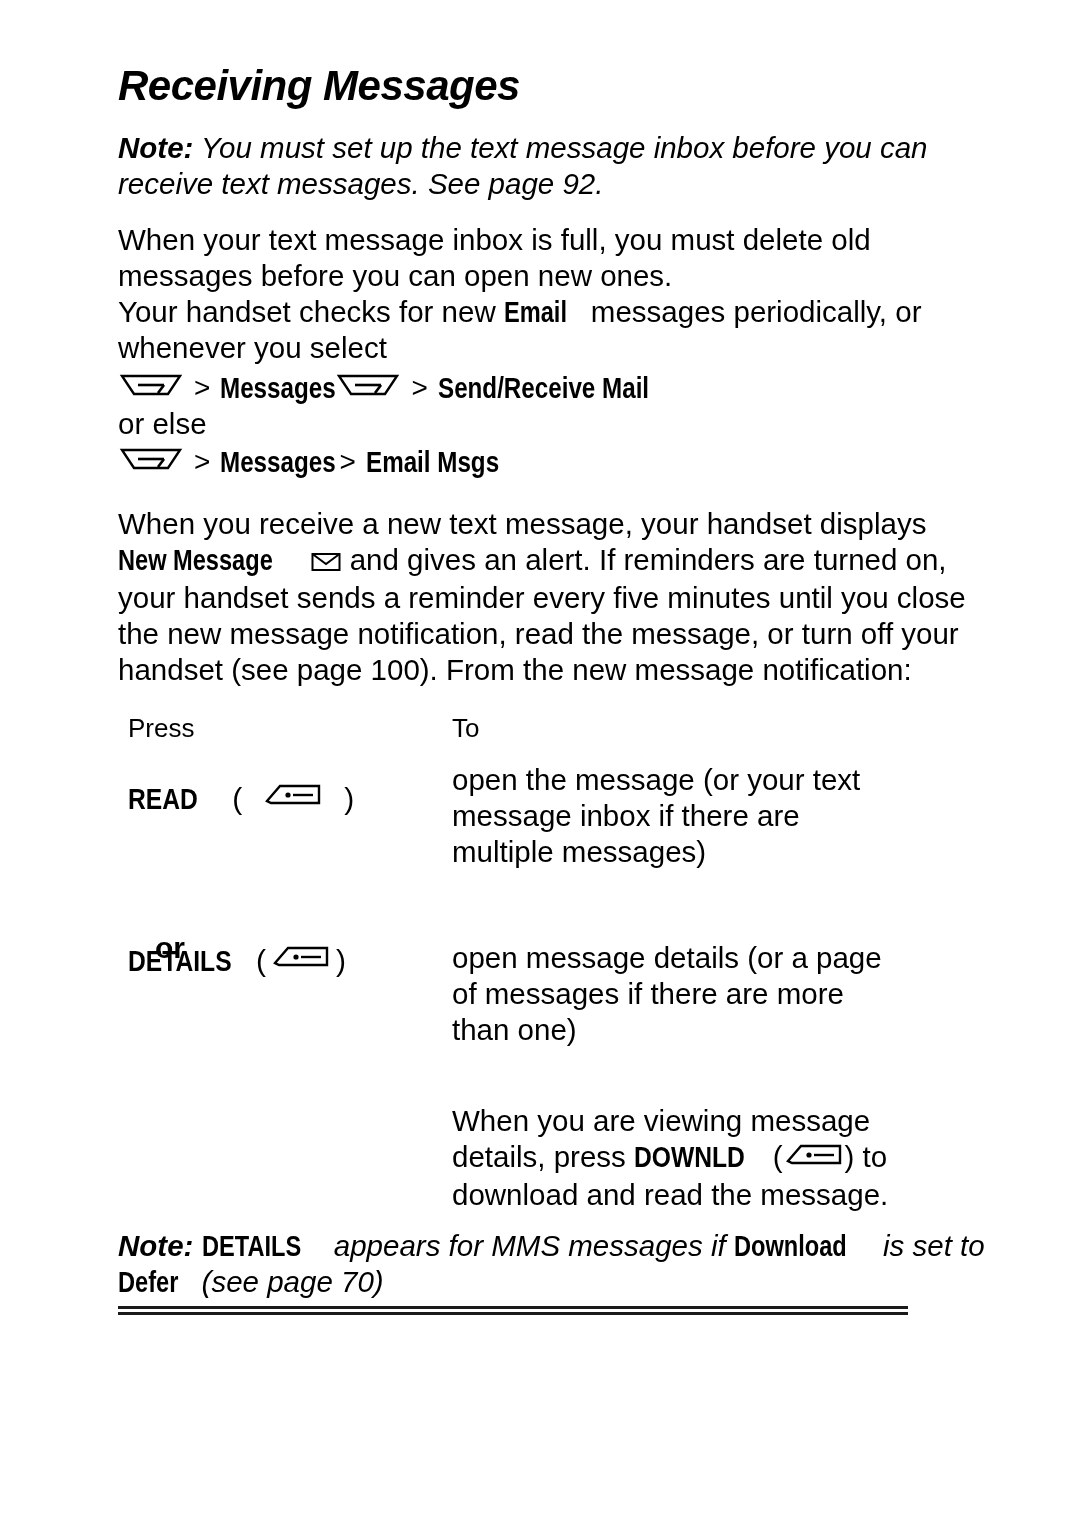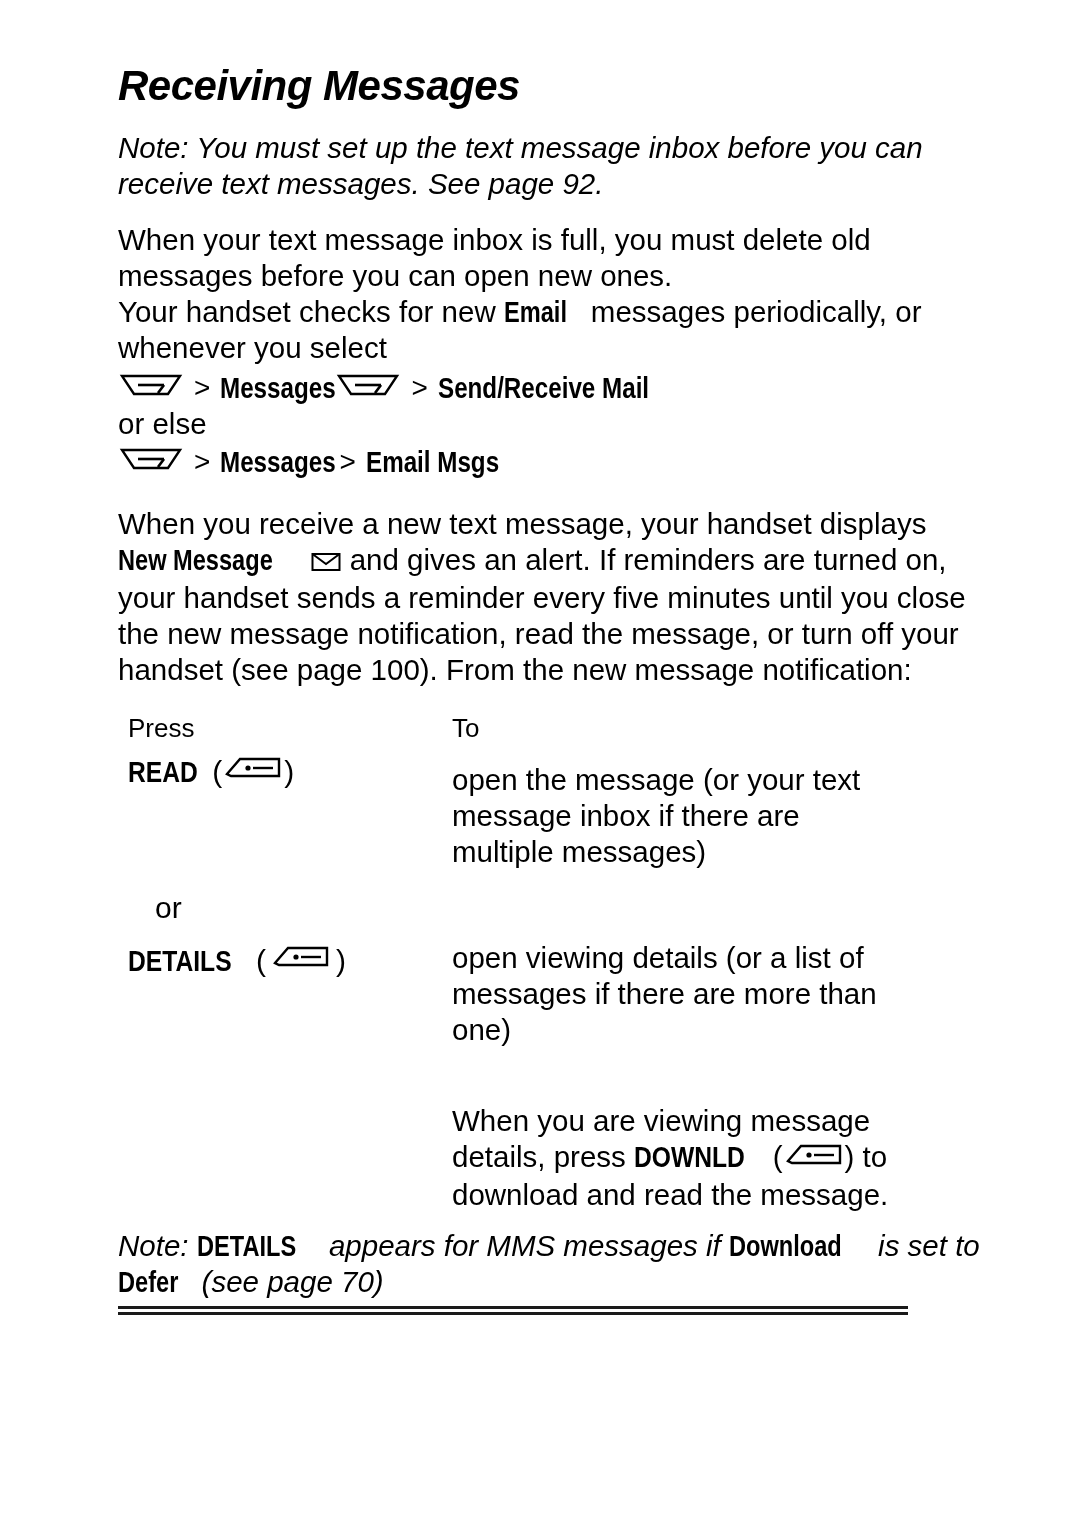--- a/index.html
+++ b/index.html
@@ -38,21 +38,22 @@
     position: absolute;
     font-size: 29.5px;
     line-height: 36px;
     left: 118px;
     width: 880px;
   }
   .italic {
     font-style: italic;
   }
   .bold {
-    font-weight: normal;
+    font-weight: bold;
+    margin-top: 40px;
   }
 
   
   .lcd {
     font-family: "Liberation Sans Narrow", "Liberation Sans", sans-serif;
     font-weight: bold;
     font-style: normal;
     transform: scaleX(0.80);
     display: inline-block;
     transform-origin: left center;
@@ -193,21 +194,21 @@
       <svg width="30" height="20" viewBox="0 0 30 20" xmlns="http://www.w3.org/2000/svg">
         <rect x="1.5" y="2" width="27" height="16" fill="#ffffff" stroke="#000000" stroke-width="2"></rect>
         <path d="M1.5 2 L15 12 L28.5 2" fill="none" stroke="#000000" stroke-width="2"></path>
       </svg>
     </span><span> and gives an alert. If reminders are turned on, your handset sends a reminder every five minutes until you close the new message notification, read the message, or turn off your handset (see page 100). From the new message notification:</span>
   </div>
 
   <div class="tbl-head" style="left:128px; top:713px;">Press</div>
   <div class="tbl-head" style="left:452px; top:713px;">To</div>
 
-  <div class="tbl-cell" style="left:128px; top:754px; display:flex; align-items:center; gap:2px;">
+  <div class="tbl-cell" style="left:128px; top:781px; display:flex; align-items:center; gap:22px;">
     <span class="cmdlabel" style="font-size:29px;">READ</span>
     <span style="font-size:30px;">(</span>
     <span class="keyicon" style="margin:0 -2px;">
       <svg width="62" height="28" viewBox="0 0 62 28" xmlns="http://www.w3.org/2000/svg">
         <path d="M5 20 L18 5 L57 5 L57 22 L9 22 Z" fill="#ffffff" stroke="#000000" stroke-width="2.4"></path>
         <circle cx="26" cy="14" r="2.6" fill="#000000"></circle>
         <line x1="31" y1="14" x2="51" y2="14" stroke="#000000" stroke-width="2.4"></line>
       </svg>
     </span>
     <span style="font-size:30px;">)</span>
@@ -221,21 +222,21 @@
     <span style="font-size:30px;">(</span>
     <span class="keyicon" style="margin:0 -2px;">
       <svg width="62" height="28" viewBox="0 0 62 28" xmlns="http://www.w3.org/2000/svg">
         <path d="M5 20 L18 5 L57 5 L57 22 L9 22 Z" fill="#ffffff" stroke="#000000" stroke-width="2.4"></path>
         <circle cx="26" cy="14" r="2.6" fill="#000000"></circle>
         <line x1="31" y1="14" x2="51" y2="14" stroke="#000000" stroke-width="2.4"></line>
       </svg>
     </span>
     <span style="font-size:30px;">)</span>
   </div>
-  <div class="tbl-cell" style="left:452px; top:940px; width:450px;">open viewing details (or a list of messages if there are more than one)</div>
+  <div class="tbl-cell" style="left:452px; top:940px; width:450px;">open message details (or a page of messages if there are more than one)</div>
 
   <div class="tbl-cell" style="left:452px; top:1103px; width:470px;">
     <span>When you are viewing message details, press </span><span class="cmdlabel" style="font-size:29px;">DOWNLD</span><span> (</span><span class="keyicon">
       <svg width="62" height="28" viewBox="0 0 62 28" xmlns="http://www.w3.org/2000/svg">
         <path d="M5 20 L18 5 L57 5 L57 22 L9 22 Z" fill="#ffffff" stroke="#000000" stroke-width="2.4"></path>
         <circle cx="26" cy="14" r="2.6" fill="#000000"></circle>
         <line x1="31" y1="14" x2="51" y2="14" stroke="#000000" stroke-width="2.4"></line>
       </svg>
     </span><span>)</span><span> to download and read the message.</span>
   </div>

